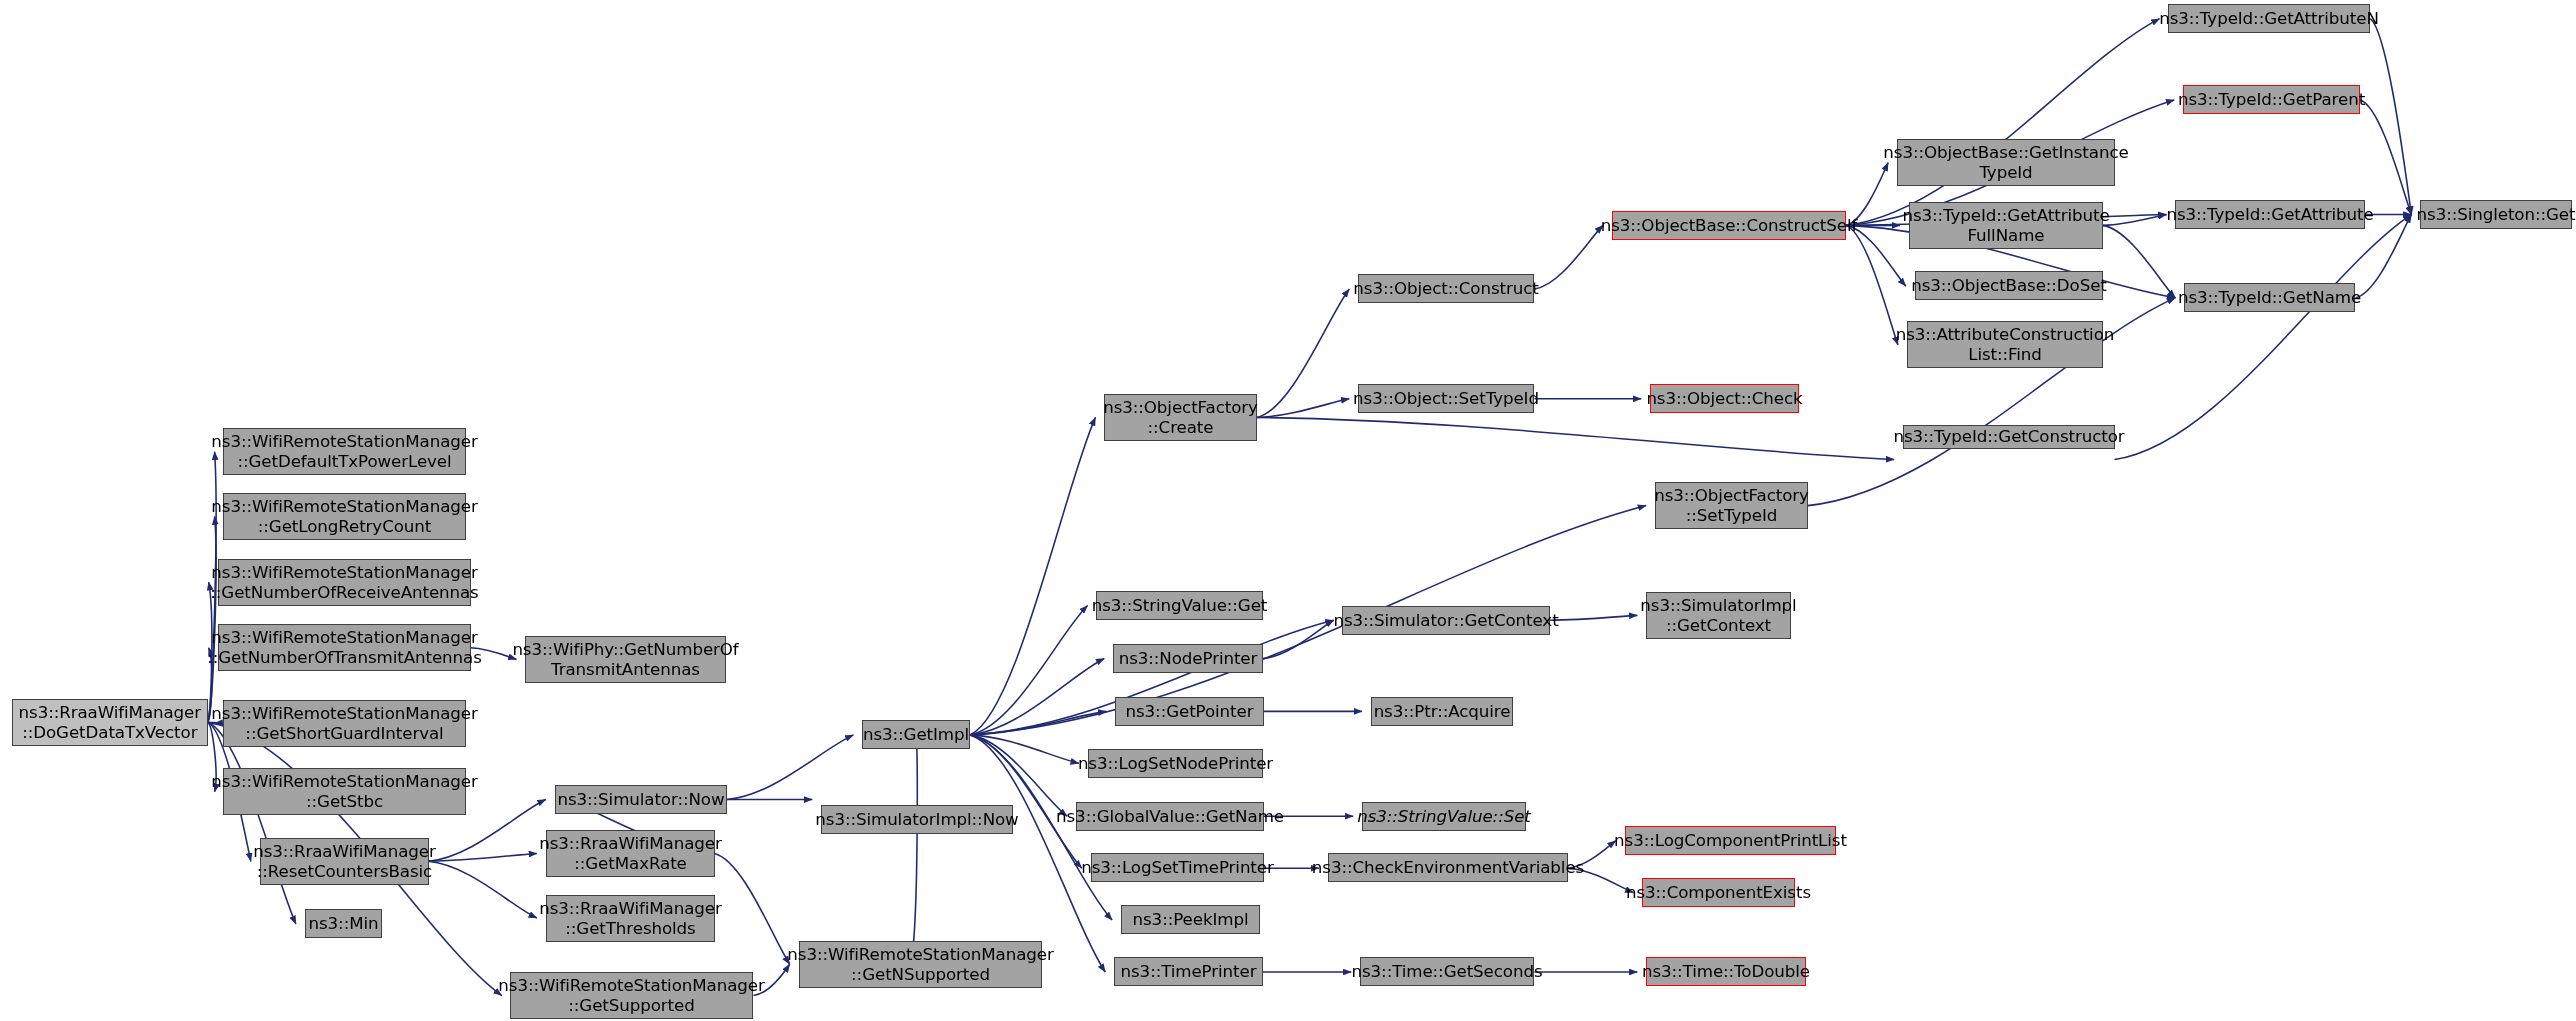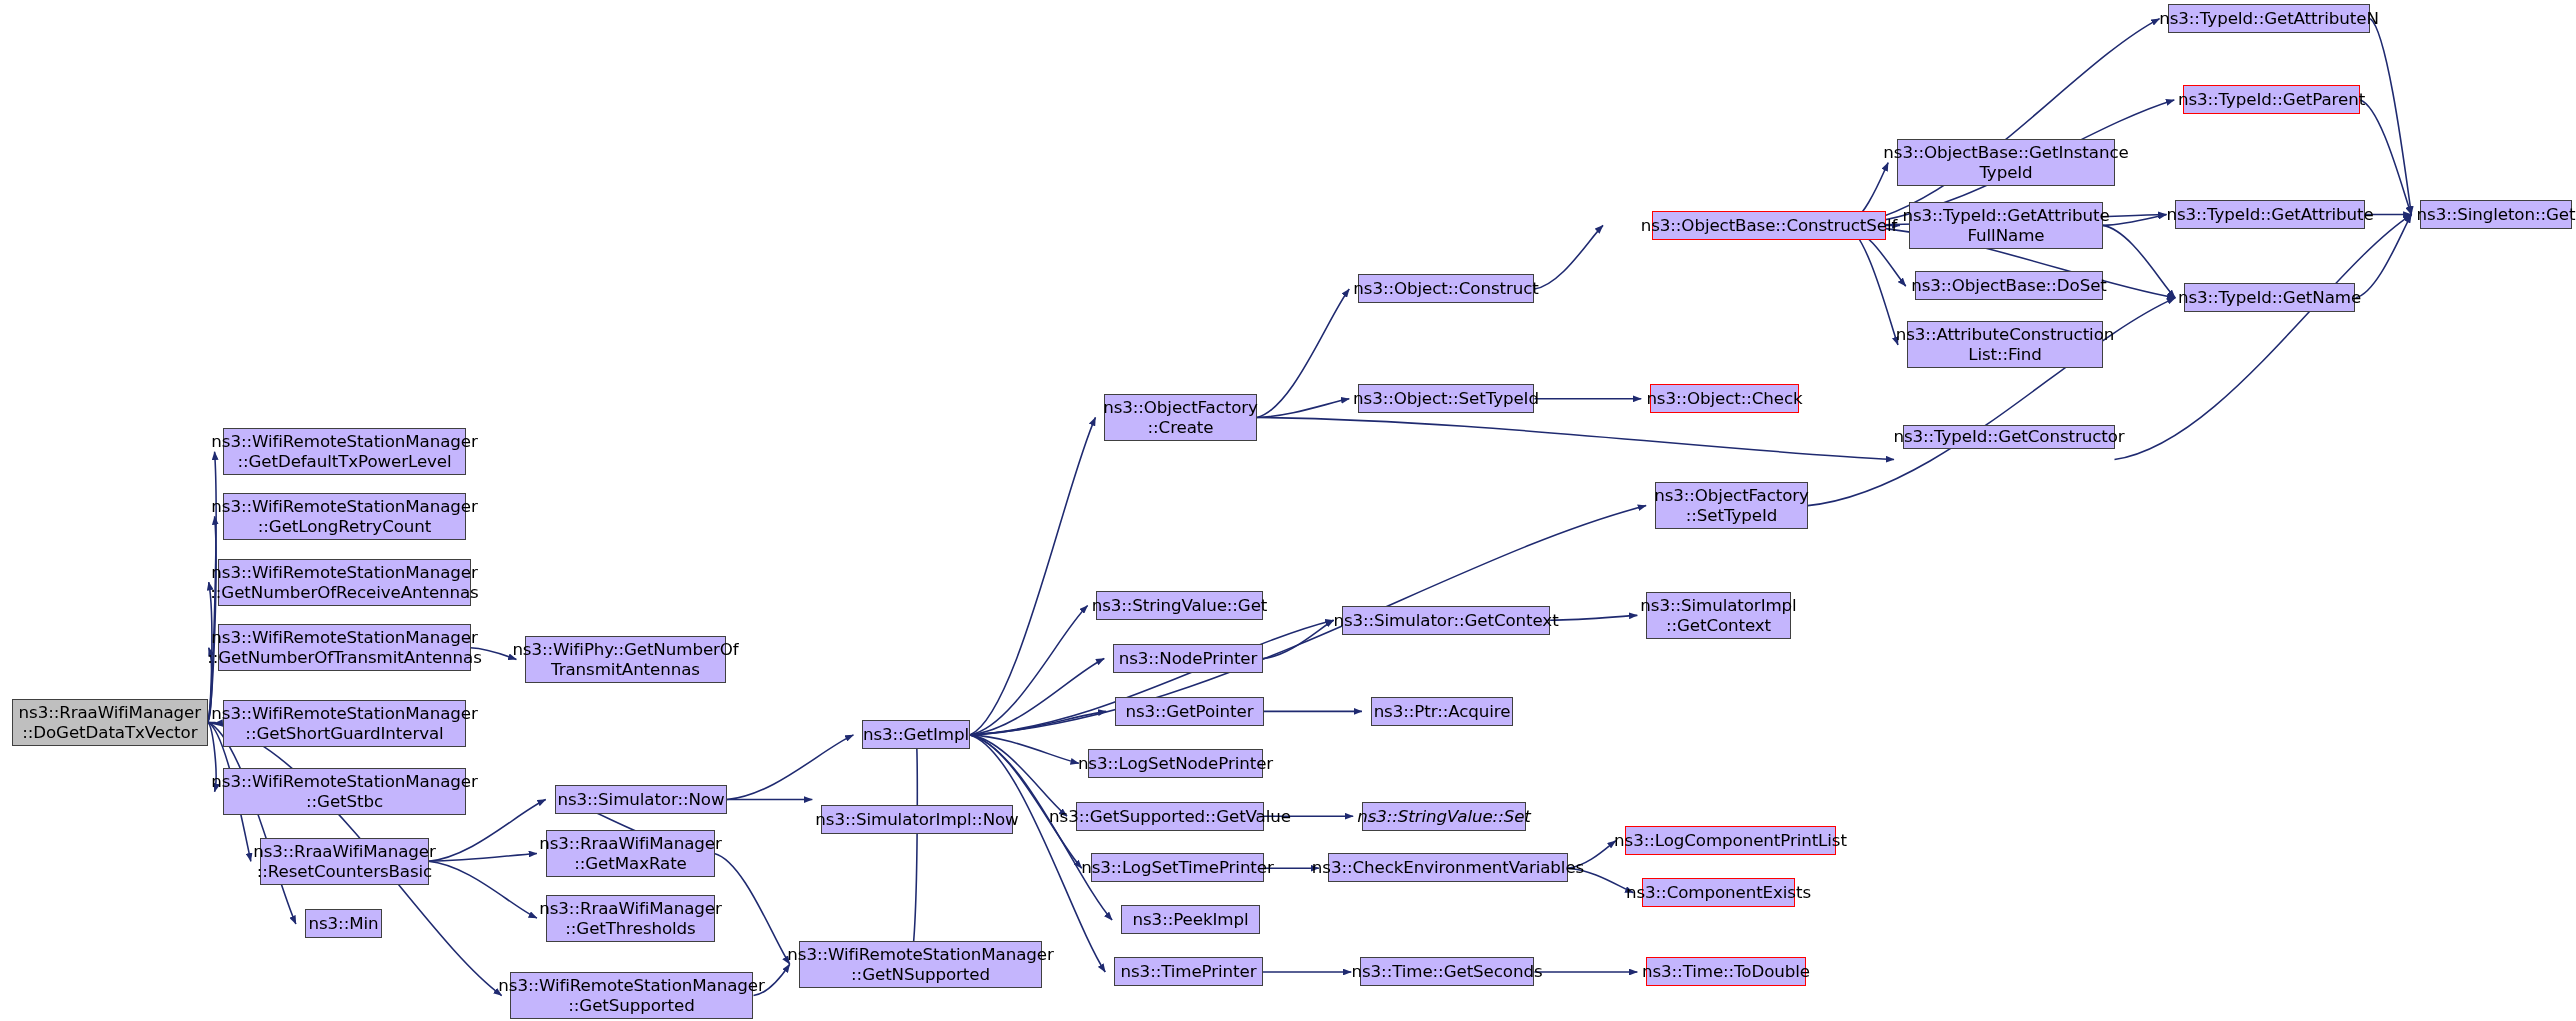--- a/index.html
+++ b/index.html
@@ -26,21 +26,21 @@
     height: 1022px;
     pointer-events: none;
   }
   .node {
     position: absolute;
     box-sizing: border-box;
     display: flex;
     align-items: center;
     justify-content: center;
     text-align: center;
-    background: #c4b5fd;
+    background: #a3a3a3;
     border: 1px solid #404040;
     color: #000000;
     font-size: 16.7px;
     line-height: 1.18;
     letter-spacing: -0.1px;
     white-space: pre-line;
     z-index: 5;
   }
   .node.red {
     border-color: #ff0000;
@@ -156,41 +156,41 @@
     <div class="node" style="left: 821px; top: 785px; width: 192px; height: 29px; margin-top: 20px;"><span>ns3::SimulatorImpl::Now</span></div>
     <div class="node" style="left: 799px; top: 941px; width: 243px; height: 47px;"><span>ns3::WifiRemoteStationManager
 ::GetNSupported</span></div>
     <div class="node" style="left: 862px; top: 720px; width: 108px; height: 29px;"><span>ns3::GetImpl</span></div>
     <div class="node" style="left: 1104px; top: 394px; width: 153px; height: 47px;"><span>ns3::ObjectFactory
 ::Create</span></div>
     <div class="node" style="left: 1096px; top: 591px; width: 167px; height: 29px;"><span>ns3::StringValue::Get</span></div>
     <div class="node" style="left: 1113px; top: 644px; width: 150px; height: 29px;"><span>ns3::NodePrinter</span></div>
     <div class="node" style="left: 1115px; top: 697px; width: 149px; height: 29px;"><span>ns3::GetPointer</span></div>
     <div class="node" style="left: 1088px; top: 749px; width: 175px; height: 29px;"><span>ns3::LogSetNodePrinter</span></div>
-    <div class="node" style="left: 1076px; top: 802px; width: 188px; height: 29px;"><span>ns3::GetSupported::GetValue</span></div>
+    <div class="node" style="left: 1076px; top: 802px; width: 188px; height: 29px;"><span>ns3::GlobalValue::GetName</span></div>
     <div class="node" style="left: 1091px; top: 853px; width: 173px; height: 29px;"><span>ns3::LogSetTimePrinter</span></div>
     <div class="node" style="left: 1121px; top: 905px; width: 139px; height: 29px;"><span>ns3::PeekImpl</span></div>
     <div class="node" style="left: 1114px; top: 957px; width: 149px; height: 29px;"><span>ns3::TimePrinter</span></div>
     <div class="node" style="left: 1358px; top: 274px; width: 176px; height: 29px;"><span>ns3::Object::Construct</span></div>
     <div class="node" style="left: 1358px; top: 384px; width: 176px; height: 29px;"><span>ns3::Object::SetTypeId</span></div>
     <div class="node" style="left: 1655px; top: 482px; width: 153px; height: 47px;"><span>ns3::ObjectFactory
 ::SetTypeId</span></div>
     <div class="node" style="left: 1342px; top: 606px; width: 208px; height: 29px;"><span>ns3::Simulator::GetContext</span></div>
     <div class="node" style="left: 1371px; top: 697px; width: 142px; height: 29px;"><span>ns3::Ptr::Acquire</span></div>
     <div class="node" style="left: 1362px; top: 802px; width: 164px; height: 29px; font-style: italic;"><span>ns3::StringValue::Set</span></div>
     <div class="node" style="left: 1328px; top: 853px; width: 240px; height: 29px;"><span>ns3::CheckEnvironmentVariables</span></div>
     <div class="node" style="left: 1360px; top: 957px; width: 174px; height: 29px;"><span>ns3::Time::GetSeconds</span></div>
     <div class="node red" style="left: 1650px; top: 384px; width: 149px; height: 29px;"><span>ns3::Object::Check</span></div>
     <div class="node" style="left: 1903px; top: 425px; width: 212px; height: 24px;"><span>ns3::TypeId::GetConstructor</span></div>
     <div class="node" style="left: 1646px; top: 592px; width: 145px; height: 47px;"><span>ns3::SimulatorImpl
 ::GetContext</span></div>
     <div class="node red" style="left: 1625px; top: 826px; width: 211px; height: 29px;"><span>ns3::LogComponentPrintList</span></div>
     <div class="node red" style="left: 1642px; top: 878px; width: 153px; height: 29px;"><span>ns3::ComponentExists</span></div>
     <div class="node red" style="left: 1646px; top: 957px; width: 160px; height: 29px;"><span>ns3::Time::ToDouble</span></div>
-    <div class="node red" style="left: 1612px; top: 211px; width: 234px; height: 29px; margin-left: 40px;"><span>ns3::ObjectBase::ConstructSelf</span></div>
+    <div class="node red" style="left: 1612px; top: 211px; width: 234px; height: 29px;"><span>ns3::ObjectBase::ConstructSelf</span></div>
     <div class="node" style="left: 1897px; top: 139px; width: 218px; height: 47px;"><span>ns3::ObjectBase::GetInstance
 TypeId</span></div>
     <div class="node" style="left: 1909px; top: 202px; width: 194px; height: 47px;"><span>ns3::TypeId::GetAttribute
 FullName</span></div>
     <div class="node" style="left: 1915px; top: 271px; width: 188px; height: 29px;"><span>ns3::ObjectBase::DoSet</span></div>
     <div class="node" style="left: 1907px; top: 321px; width: 196px; height: 47px;"><span>ns3::AttributeConstruction
 List::Find</span></div>
     <div class="node" style="left: 2168px; top: 3.9px; width: 202px; height: 29px;"><span>ns3::TypeId::GetAttributeN</span></div>
     <div class="node red" style="left: 2183px; top: 85px; width: 177px; height: 29px;"><span>ns3::TypeId::GetParent</span></div>
     <div class="node" style="left: 2175px; top: 200px; width: 190px; height: 29px;"><span>ns3::TypeId::GetAttribute</span></div>

